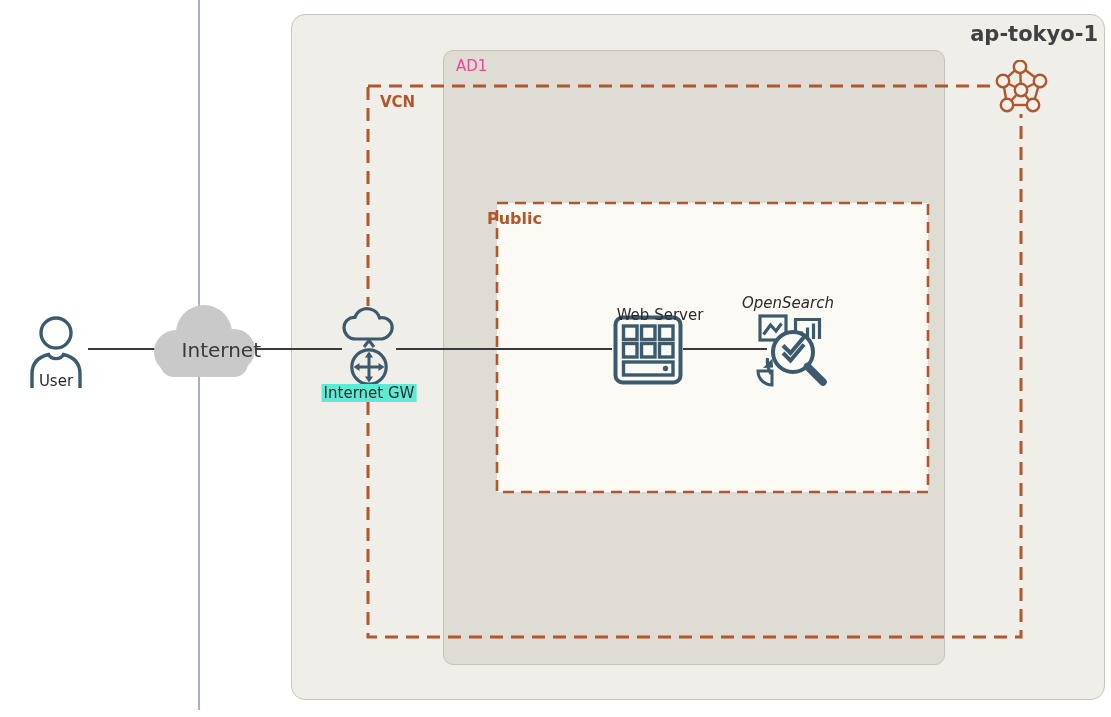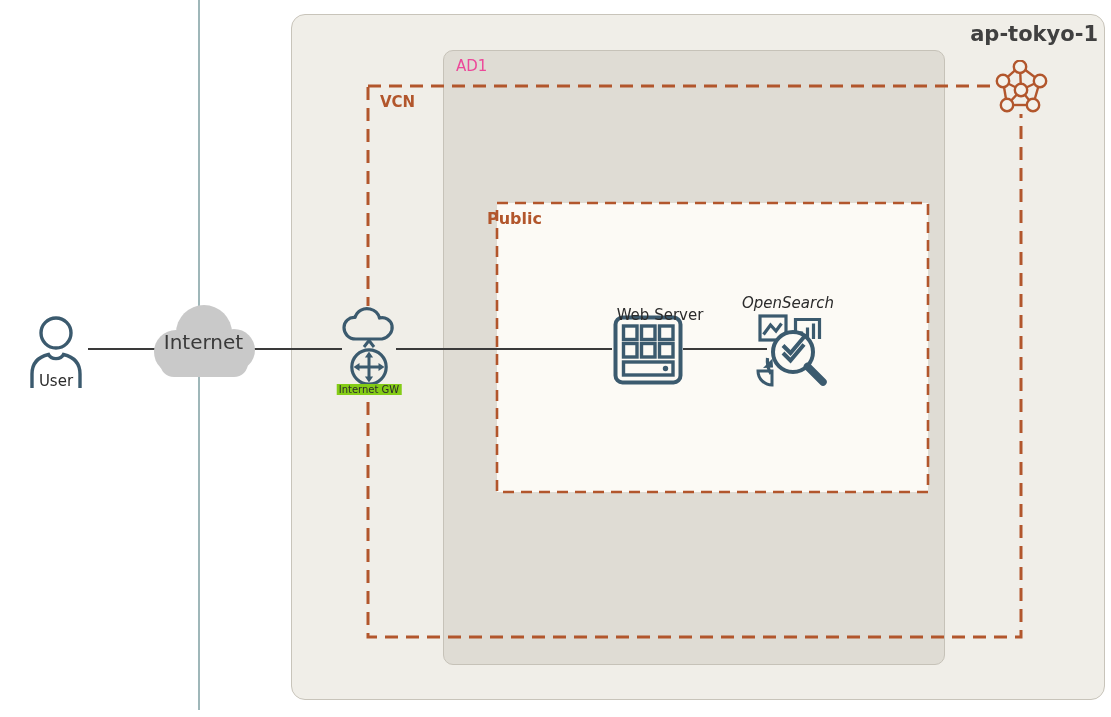--- a/index.html
+++ b/index.html
@@ -26,25 +26,25 @@
   .connector { position:absolute; height:2.4px; background:#3a3a3a; }
   .connector.c1 { left:88px; top:348px; width:524px; }
   .connector.c2 { left:683px; top:348px; width:84px; }
 
   .node-label { position:absolute; font-size:15px; color:#2b2b2b; text-align:center; white-space:nowrap; }
 
   .user-wrap { position:absolute; left:28px; top:316px; width:56px; height:72px; }
   .user-label { left:28px; top:372px; width:56px; }
 
   .cloud-wrap { position:absolute; left:146px; top:300px; width:115px; height:78px; }
-  .cloud-label { left:146px; top:330px; width:115px; font-size:20px; color:#3a3a3a; }
+  .cloud-label { left:146px; top:338px; width:115px; font-size:20px; color:#3a3a3a;text-align:right; }
 
   .gw-wrap { position:absolute; left:342px; top:306px; width:54px; height:95px; background:#f0eee8; }
   .gw-label { position:absolute; left:50%; transform:translateX(-50%); top:78px;
-              font-size:10px; color:#2b2b2b; white-space:nowrap; background:#84cc16; padding:0 2px; }
+              font-size:15px; color:#2b2b2b; white-space:nowrap; background:#5eead4; padding:0 2px; }
 
   .ws-wrap { position:absolute; left:613px; top:315px; width:70px; height:70px; }
   .ws-label { left:598px; top:306px; width:100px;margin-left:12px; }
 
   .os-wrap { position:absolute; left:746px; top:311px; width:84px; height:80px; }
   .os-label { left:738px; top:294px; width:100px;font-style:italic; }
 
   .pent-wrap { position:absolute; left:994px; top:60px; width:54px; height:54px; background:#f0eee8; }
 </style>
 </head>

